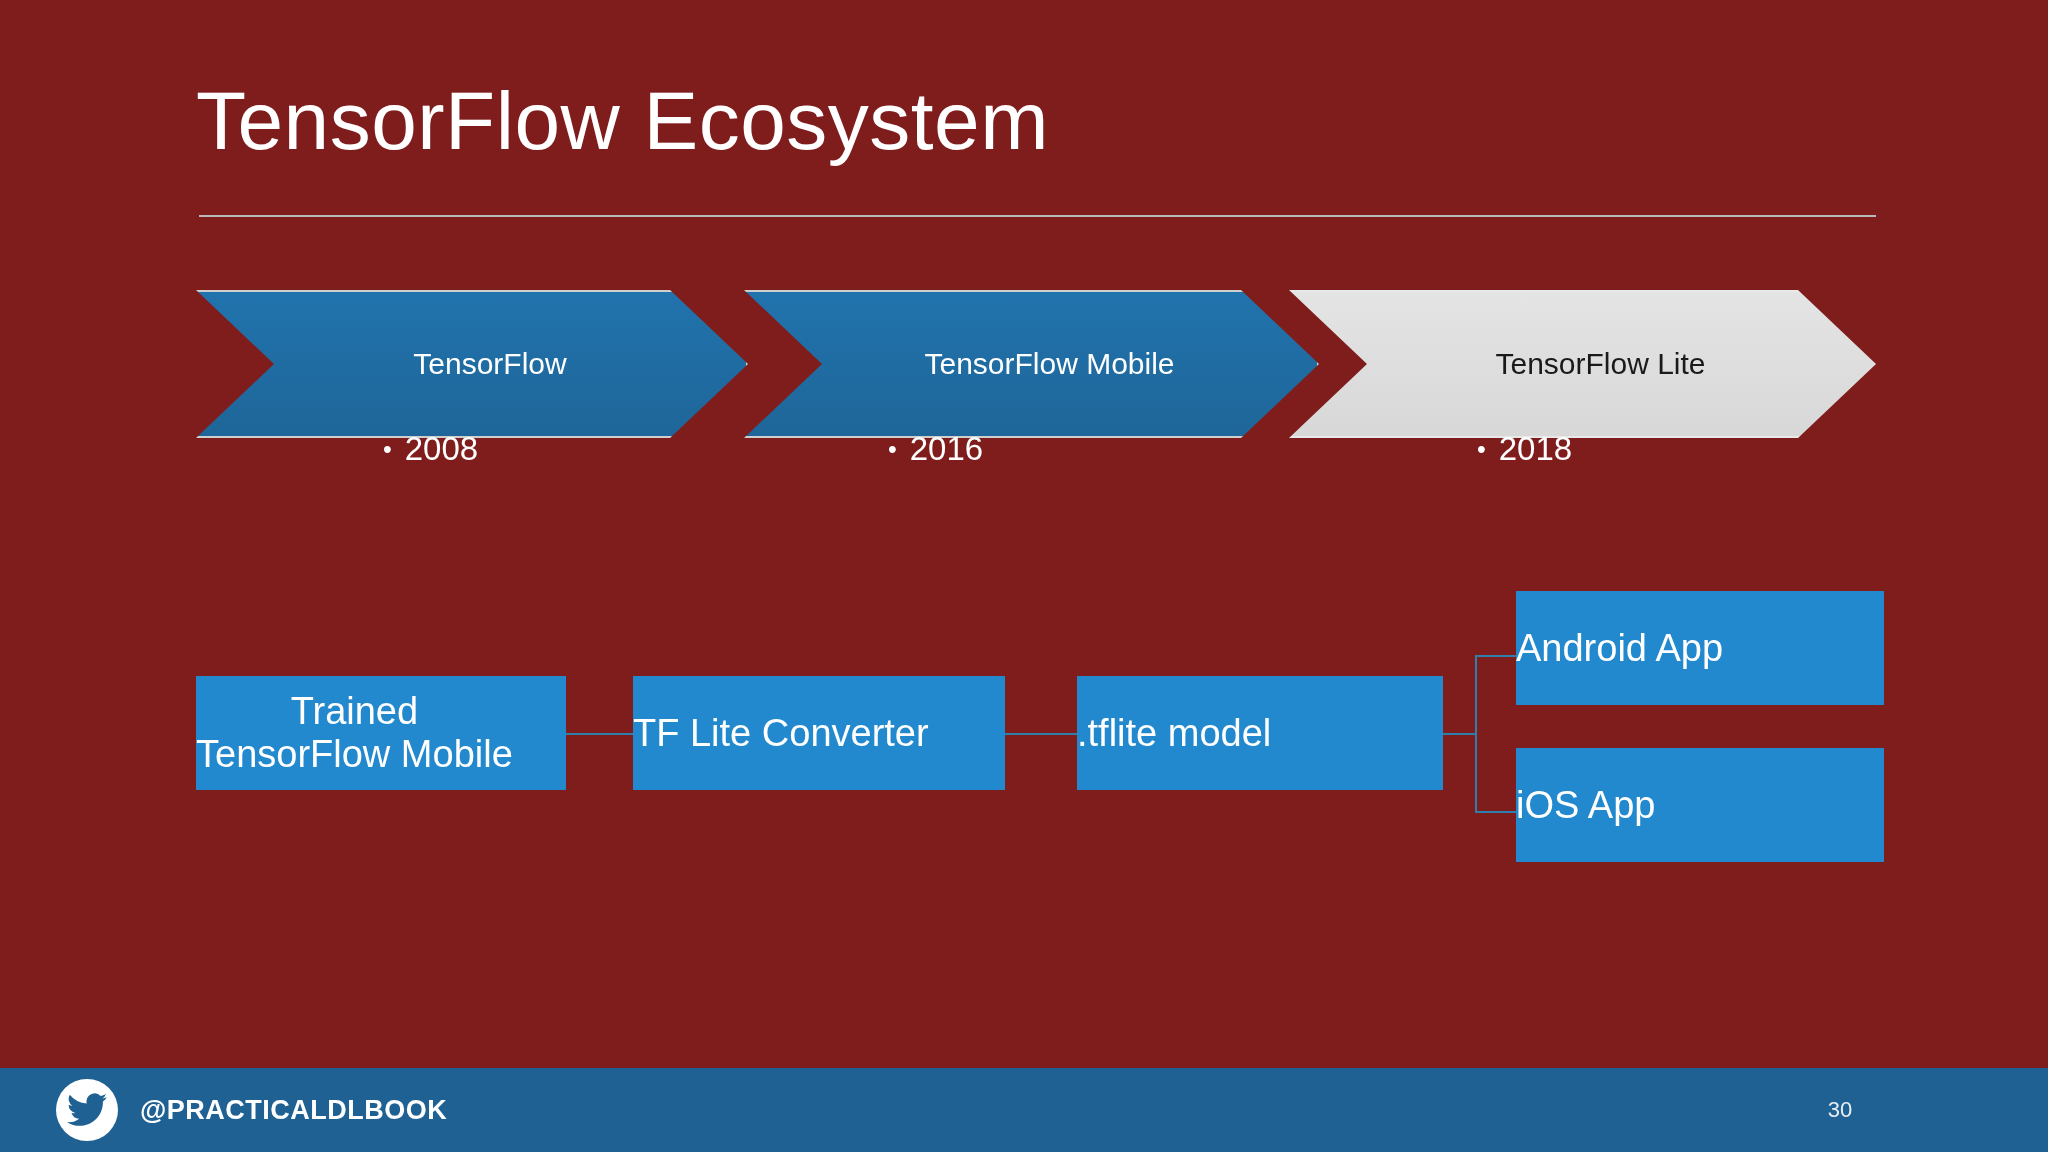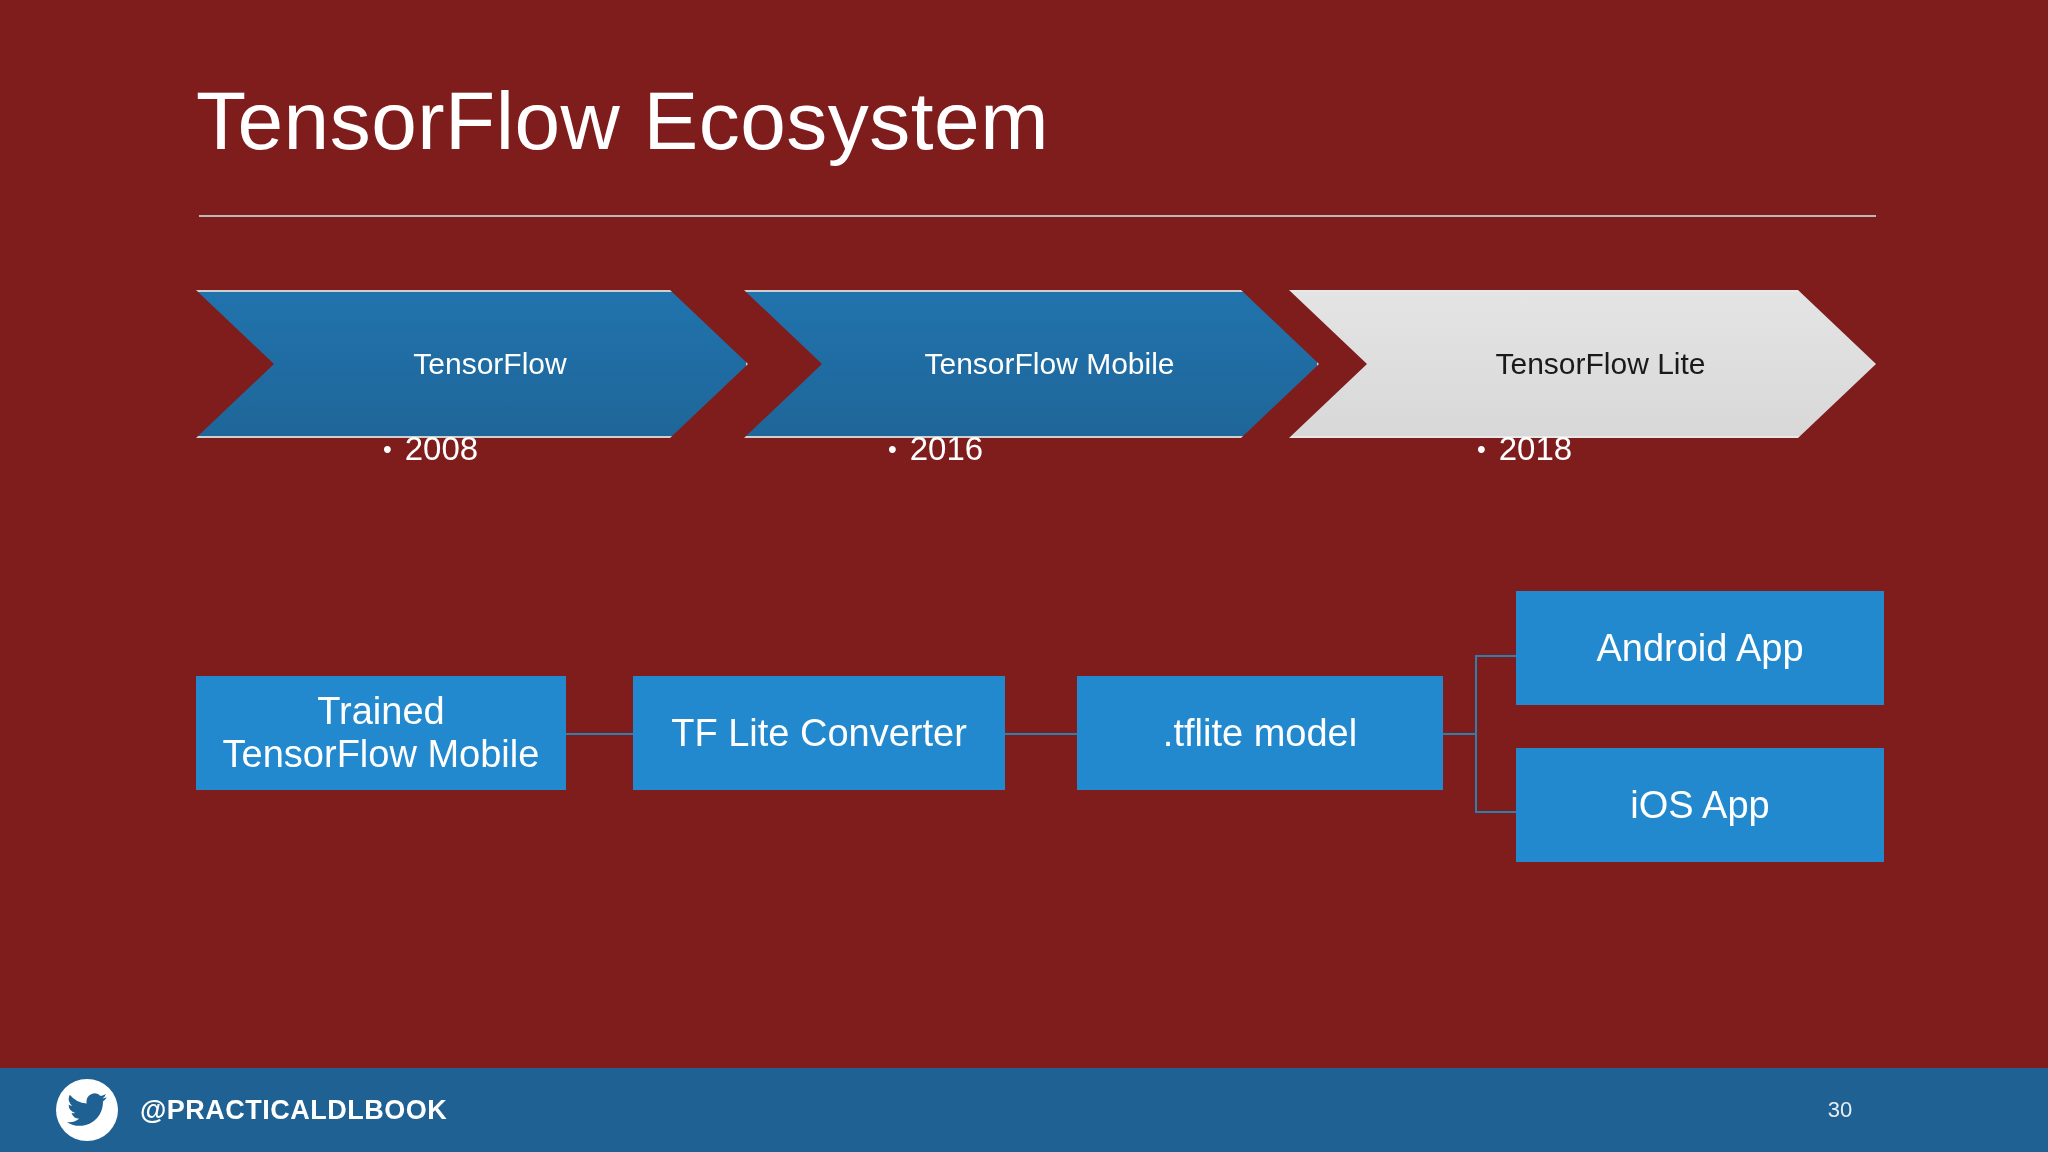--- a/index.html
+++ b/index.html
@@ -100,21 +100,20 @@
     width: 2048px;
     height: 1152px;
     pointer-events: none;
   }
   .fbox {
     position: absolute;
     background: #2289ce;
     color: #ffffff;
     display: flex;
     align-items: center;
-    justify-content: center;
     text-align: center;
     font-size: 38px;
     line-height: 1.12;
     box-sizing: border-box;
   }
   .connector {
     position: absolute;
     background: #2f7fae;
   }
 

